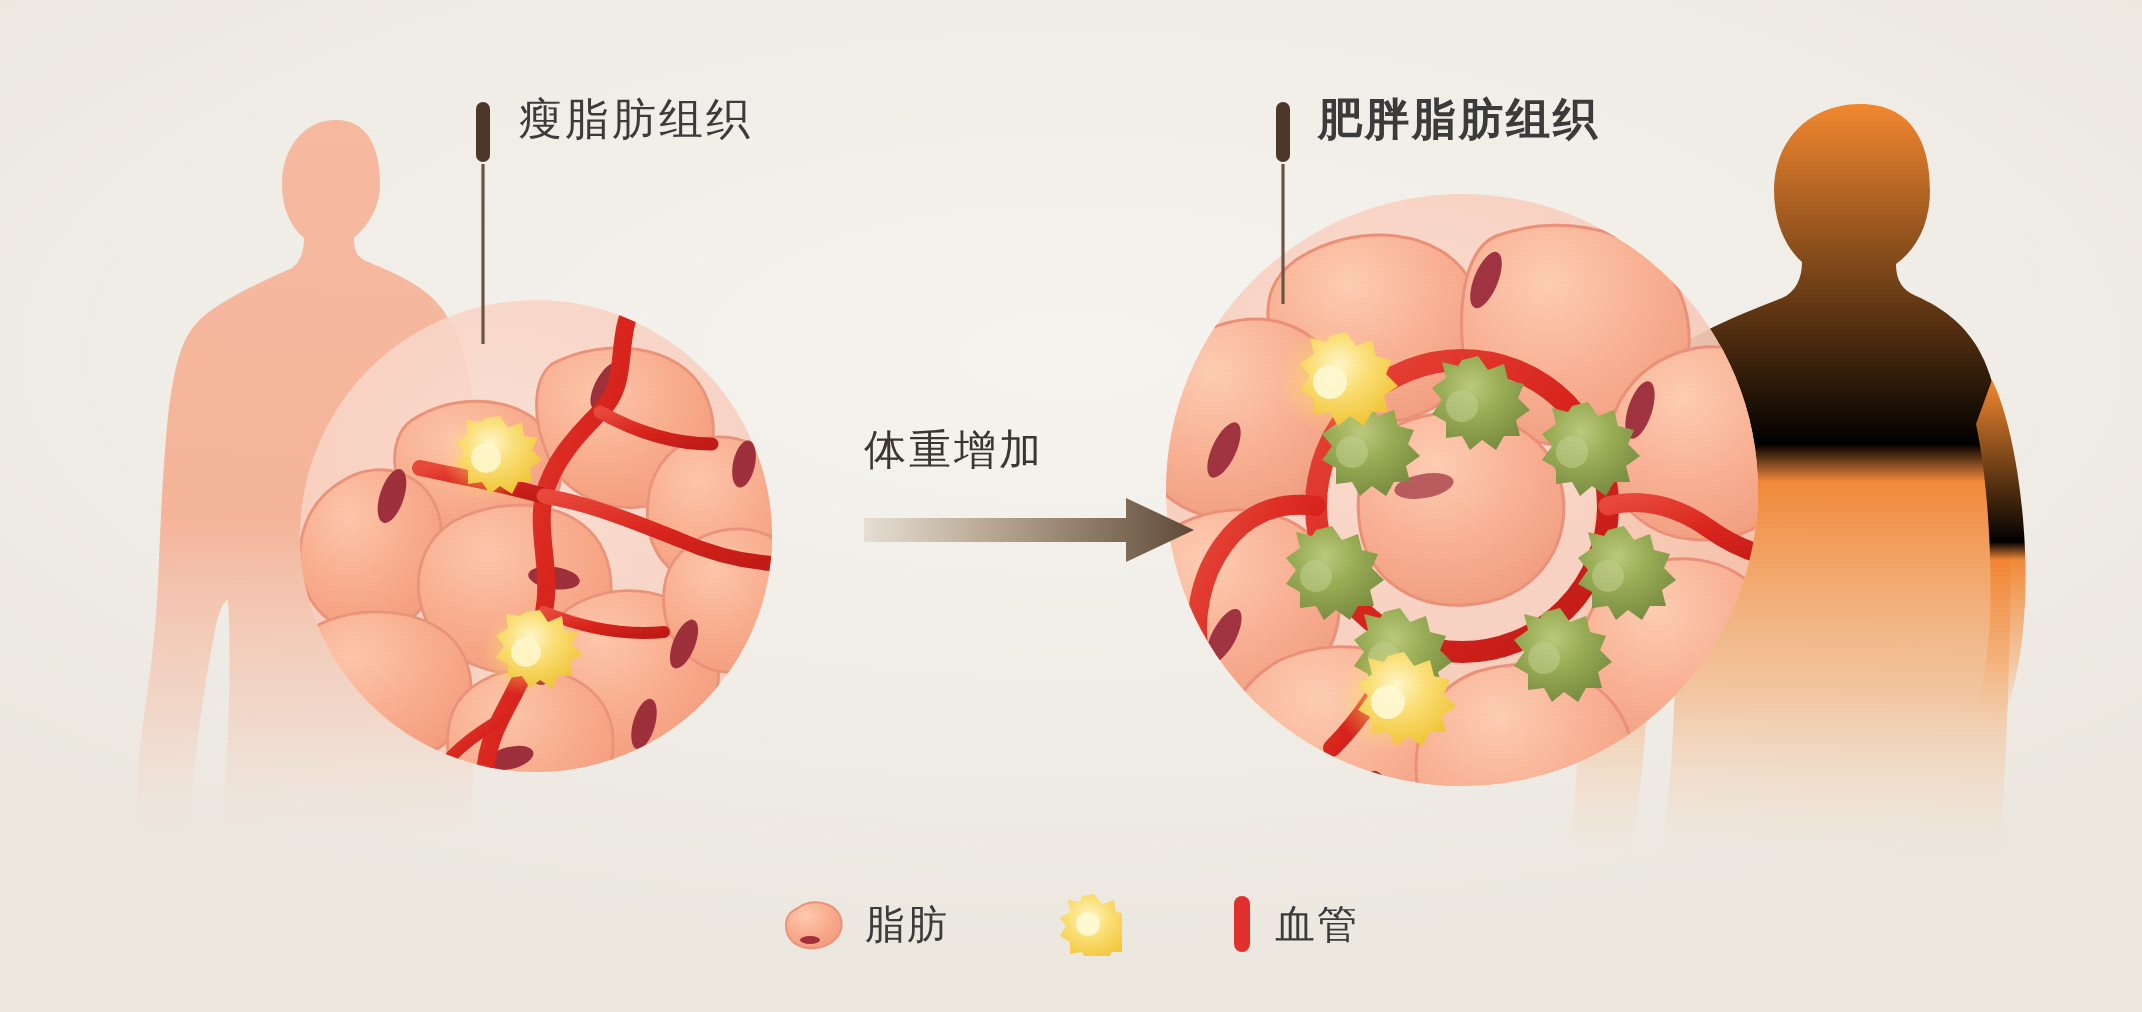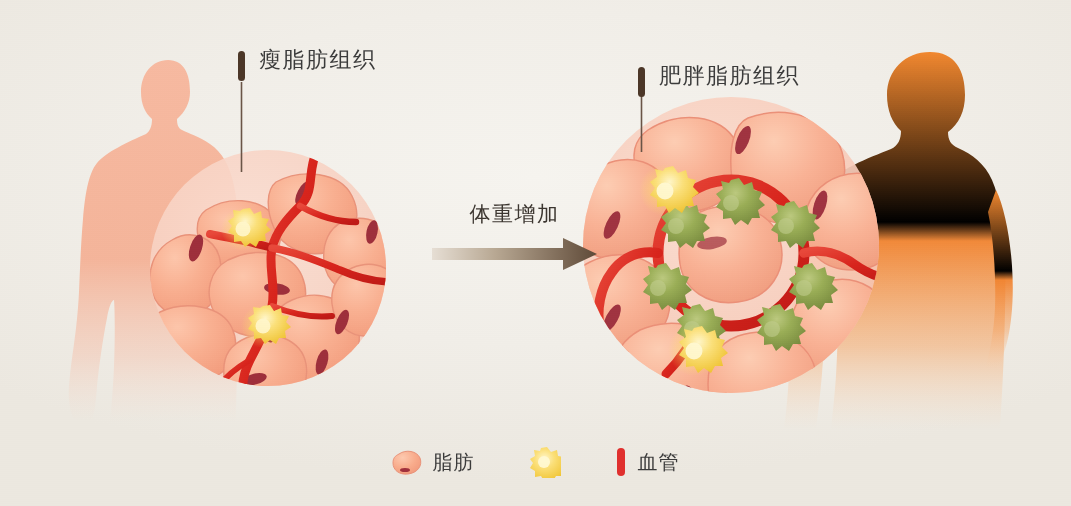--- a/index.html
+++ b/index.html
@@ -47,29 +47,29 @@
     margin-top: 3px;
   }
   .callout-text {
     font-size: 22px;
     letter-spacing: 1.5px;
     color: #3b3b3b;
     line-height: 1.1;
     white-space: nowrap;
   }
   #callout-lean { left: 238px; top: 48px; text-align: center; }
-  #callout-obese { left: 638px; top: 64px; }
+  #callout-obese { left: 638px; top: 48px; font-weight: bold; }
 
   
   #arrow-block {
     position: absolute;
     left: 432px;
-    top: 200px;
+    top: 211px;
     width: 165px;
-    text-align: center;
+    text-align: left;
   }
   #arrow-label {
     font-size: 21px;
     letter-spacing: 1.5px;
     color: #3c3630;
     margin-bottom: 9px;
     white-space: nowrap;
   }
 
   

